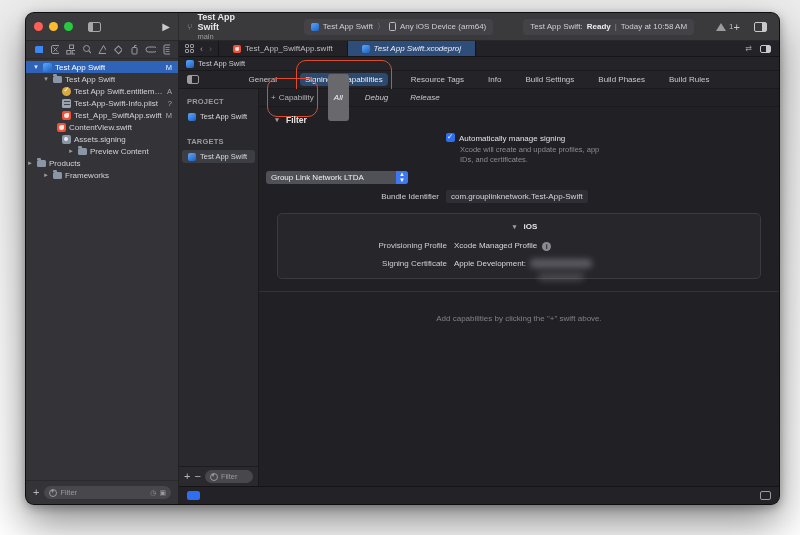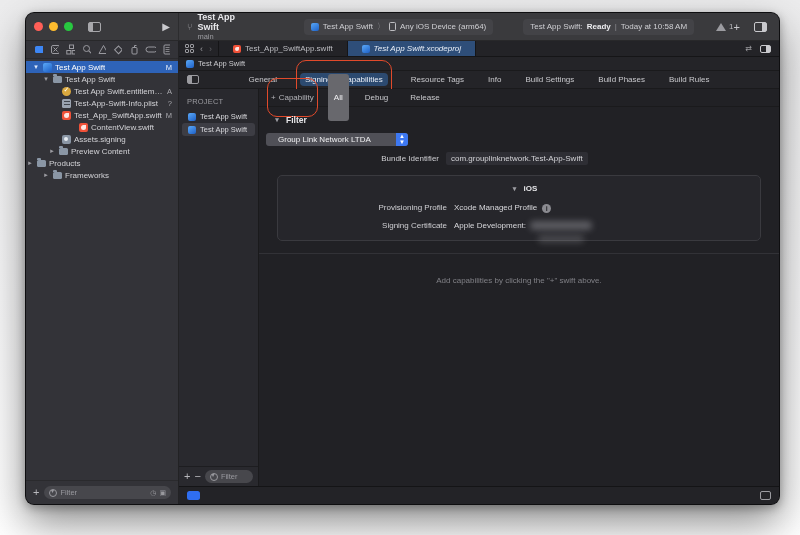--- a/index.html
+++ b/index.html
@@ -90,42 +90,42 @@
     font-size:8px; position:relative; flex:0 0 auto;}
   .doc-toggle { width:12px; height:9px; border:1.2px solid #9b9ba0; border-radius:2px; position:relative; margin:0 8px; }
   .doc-toggle::before { content:""; position:absolute; left:0; top:0; bottom:0; width:3.5px; background:#9b9ba0; }
   .ed-tabs { position:absolute; left:0; right:0; display:flex; justify-content:center; gap:14px; align-items:center; }
   .ed-tab { color:#c9c9cd; padding:2px 5px; border-radius:4px; white-space:nowrap; }
   .ed-tab.sel { background:#2c4a70; color:#e9eef6; }
   .annotated { border:1.5px solid #e14a2b; border-radius:10px; padding:14px 3px; }
   
   .ed-body { flex:1; display:flex; min-height:0; }
   .proj-panel { width:80px; flex:0 0 auto; background:#29292e; border-right:1px solid #1a1a1c; display:flex; flex-direction:column; font-size:7.5px; }
-  .pp-head { color:#9b9ba0; font-weight:normal; padding:8px 8px 4px; letter-spacing:.2px; }
+  .pp-head { color:#9b9ba0; font-weight:bold; padding:8px 8px 4px; letter-spacing:.2px; }
   .pp-item { display:flex; align-items:center; gap:4px; padding:2px 6px; margin:0 3px; border-radius:3px; color:#d8d8dc; white-space:nowrap; overflow:hidden;}
   .pp-item .fic { width:8px; height:8px; }
   .pp-item.sel { background:#3d3d44; }
   .pp-fill { flex:1; }
   .pp-bottom { height:20px; border-top:1px solid #1d1d20; display:flex; align-items:center; gap:4px; padding:0 5px; }
   .pane { flex:1; display:flex; flex-direction:column; min-width:0; position:relative; background:#212125;}
   .cap-row { height:18px; display:flex; align-items:center; padding:0 8px; gap:10px; font-size:8px; border-bottom:1px solid #1a1a1c; }
   .cap-btn { color:#b4b4b9; display:flex; gap:3px; align-items:center; }
   .seg { display:flex; gap:10px; align-items:center; }
-  .seg .segi { color:#c9c9cd; padding:19px 6px; border-radius:3px; }
+  .seg .segi { color:#c9c9cd; padding:19px 6px; border-radius:3px;font-style:italic; }
   .seg .segi.on { background:#68686d; color:#f2f2f4; }
   .sec-head { display:flex; align-items:center; gap:5px; font-size:8.5px; font-weight:bold; color:#e5e5e8; padding:8px 0 2px 14px; }
   .sec-head .chev { color:#9d9da2; }
   .frow { display:flex; align-items:flex-start; margin-top:6px; font-size:8px; }
   .flabel { width:180px; text-align:right; color:#cfcfd3; padding-top:2px; flex:0 0 auto; }
   .fval { margin-left:7px; }
   .checkbox { width:9px; height:9px; border-radius:2px; background:#2f6ef0; display:inline-block; position:relative; vertical-align:-1px; margin-right:4px;}
   .checkbox::after { content:"✓"; position:absolute; left:1px; top:-1.5px; color:#fff; font-size:7.5px; }
   .sub { color:#8a8a90; font-size:7.5px; max-width:150px; margin-top:2px; margin-left:14px; line-height:1.35; }
   .popup { width:142px; height:13px; background:#505057; border-radius:3px; display:flex; align-items:center;
-    font-size:8px; color:#f0f0f2; padding-left:12px; position:relative; }
+    font-size:8px; color:#f0f0f2; padding-left:5px; position:relative; }
   .popup .cap { position:absolute; right:0; top:0; bottom:0; width:12px; background:#3d78f2; border-radius:0 3px 3px 0;
     color:#fff; font-size:6px; display:flex; flex-direction:column; align-items:center; justify-content:center; line-height:.9; }
   .tfield { width:142px; height:13px; background:#2e2e34; border-radius:2px; font-size:8px; color:#d4d4d8;
     display:flex; align-items:center; padding-left:5px; }
   .ios-box { margin:10px 18px 0; border:1px solid #3a3a3f; border-radius:5px; background:#26262b; padding:4px 0 10px; }
   .ios-box .sec-head { padding-left:10px; padding-top:4px;justify-content:center; }
   .ios-box .flabel { width:169px; }
   .info-ico { display:inline-block; width:9px; height:9px; border-radius:50%; background:#8a8a90; color:#26262b;
     font-size:7px; text-align:center; line-height:9px; font-weight:bold; margin-left:5px; vertical-align:-1px;}
   .blur-blob { display:inline-block; width:62px; height:9px; border-radius:4px; vertical-align:-2px; margin-left:4px;
@@ -242,29 +242,29 @@
         <div class="trow" style="padding-left:36px">
           <span class="fic plist"></span>
           <span class="fname">Test-App-Swift-Info.plist</span>
           <span class="fstat">?</span>
         </div>
         <div class="trow" style="padding-left:36px">
           <span class="fic swift"></span>
           <span class="fname">Test_App_SwiftApp.swift</span>
           <span class="fstat">M</span>
         </div>
-        <div class="trow" style="padding-left:53px">
+        <div class="trow" style="padding-left:31px">
           <span class="fic swift"></span>
           <span class="fname">ContentView.swift</span>
         </div>
         <div class="trow" style="padding-left:36px">
           <span class="fic assets"></span>
           <span class="fname">Assets.signing</span>
         </div>
-        <div class="trow" style="padding-left:22px">
+        <div class="trow" style="padding-left:41px">
           <span class="chev">▸</span>
           <span class="fic folder"></span>
           <span class="fname">Preview Content</span>
         </div>
         <div class="trow" style="padding-left:0">
           <span class="chev">▸</span>
           <span class="fic folder"></span>
           <span class="fname">Products</span>
         </div>
         <div class="trow" style="padding-left:16px">
@@ -333,20 +333,21 @@
       </div>
 
       <div class="ed-body">
 
         <div class="proj-panel">
           <div class="pp-head">PROJECT</div>
           <div class="pp-item">
             <span class="fic app"></span>
             <span>Test App Swift</span>
           </div>
+          <div class="pp-head" style="padding-top:14px">TARGETS</div>
           <div class="pp-item sel">
             <span class="fic app"></span>
             <span>Test App Swift</span>
           </div>
           <div class="pp-fill"></div>
           <div class="pp-bottom">
             <span class="plusminus">+</span>
             <span class="plusminus">−</span>
             <div class="filter-pill">
               <span class="funnel"></span>
@@ -368,20 +369,27 @@
               <span class="segi">Debug</span>
               <span class="segi">Release</span>
             </div>
           </div>
 
           <div class="sec-head">
             <span class="chev">▾</span>
             <span>Filter</span>
           </div>
 
+          <div class="frow">
+            <span class="flabel"></span>
+            <span class="fval">
+              <span><span class="checkbox"></span><span style="color:#e2e2e6">Automatically manage signing</span></span>
+              <div class="sub">Xcode will create and update profiles, app IDs, and certificates.</div>
+            </span>
+          </div>
 
           <div class="frow">
             <span class="fval">
               <span class="popup">
                 <span>Group Link Network LTDA</span>
                 <span class="cap">
                     <span>▲</span>
                     <span>▼</span>
                   </span>
               </span>

